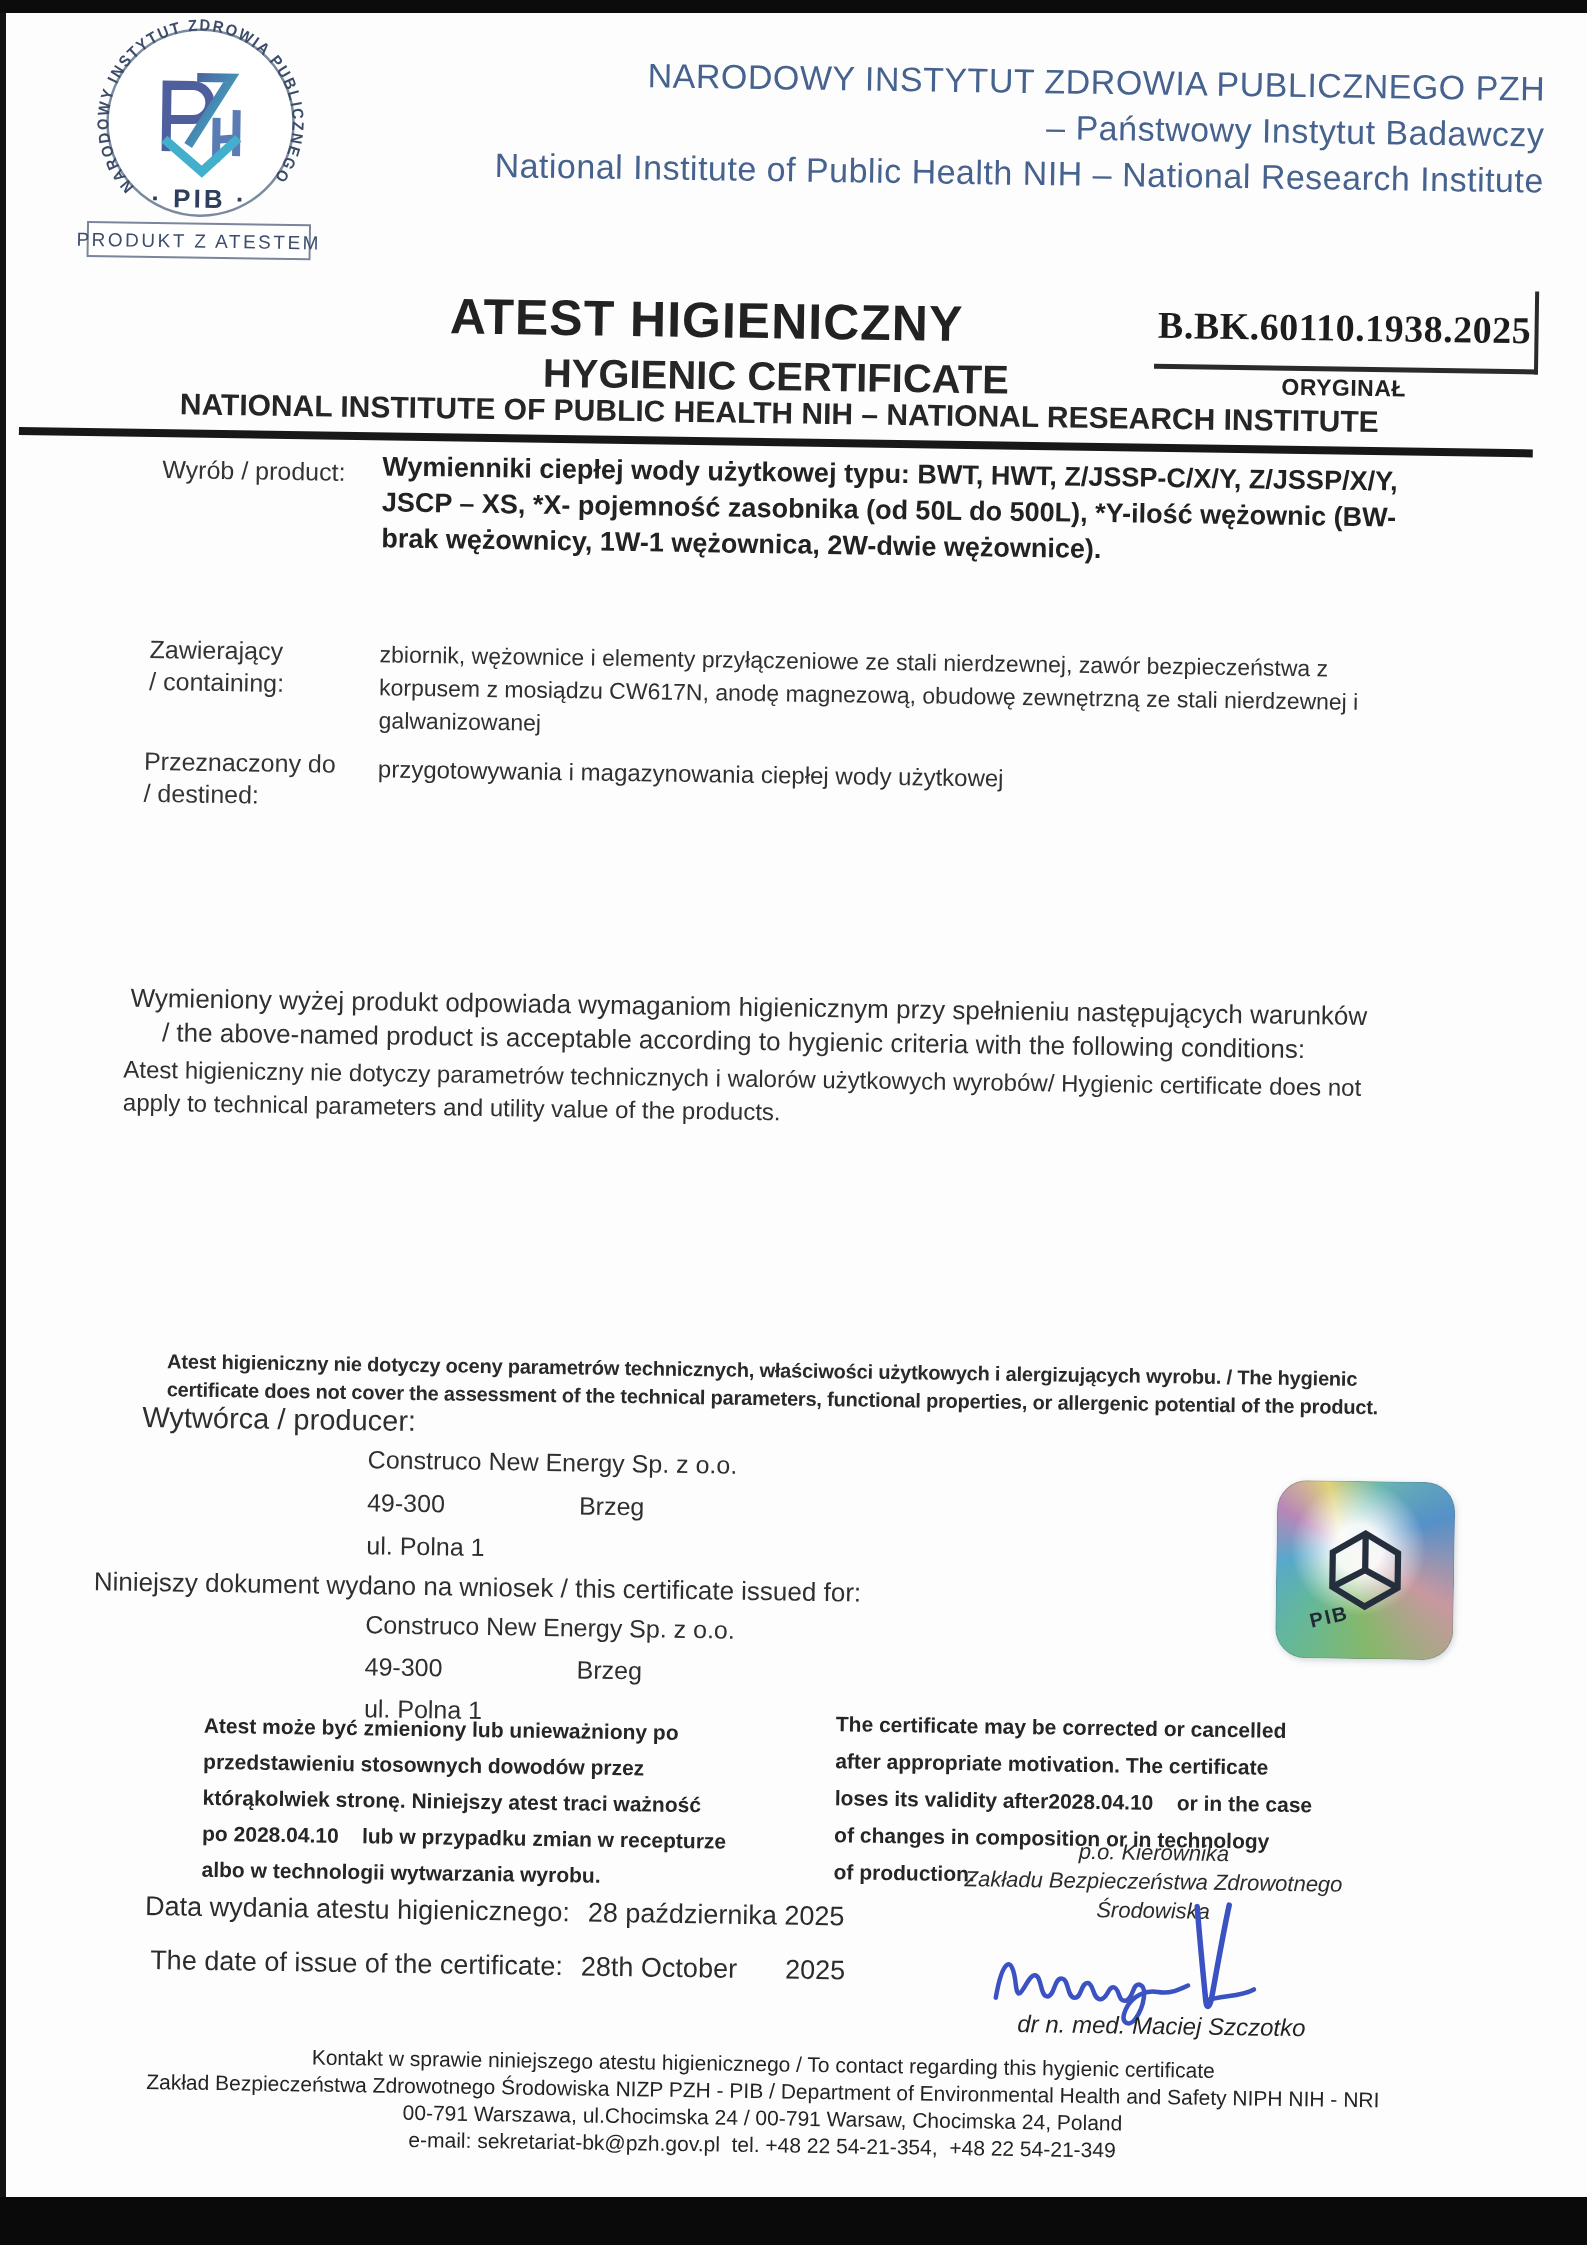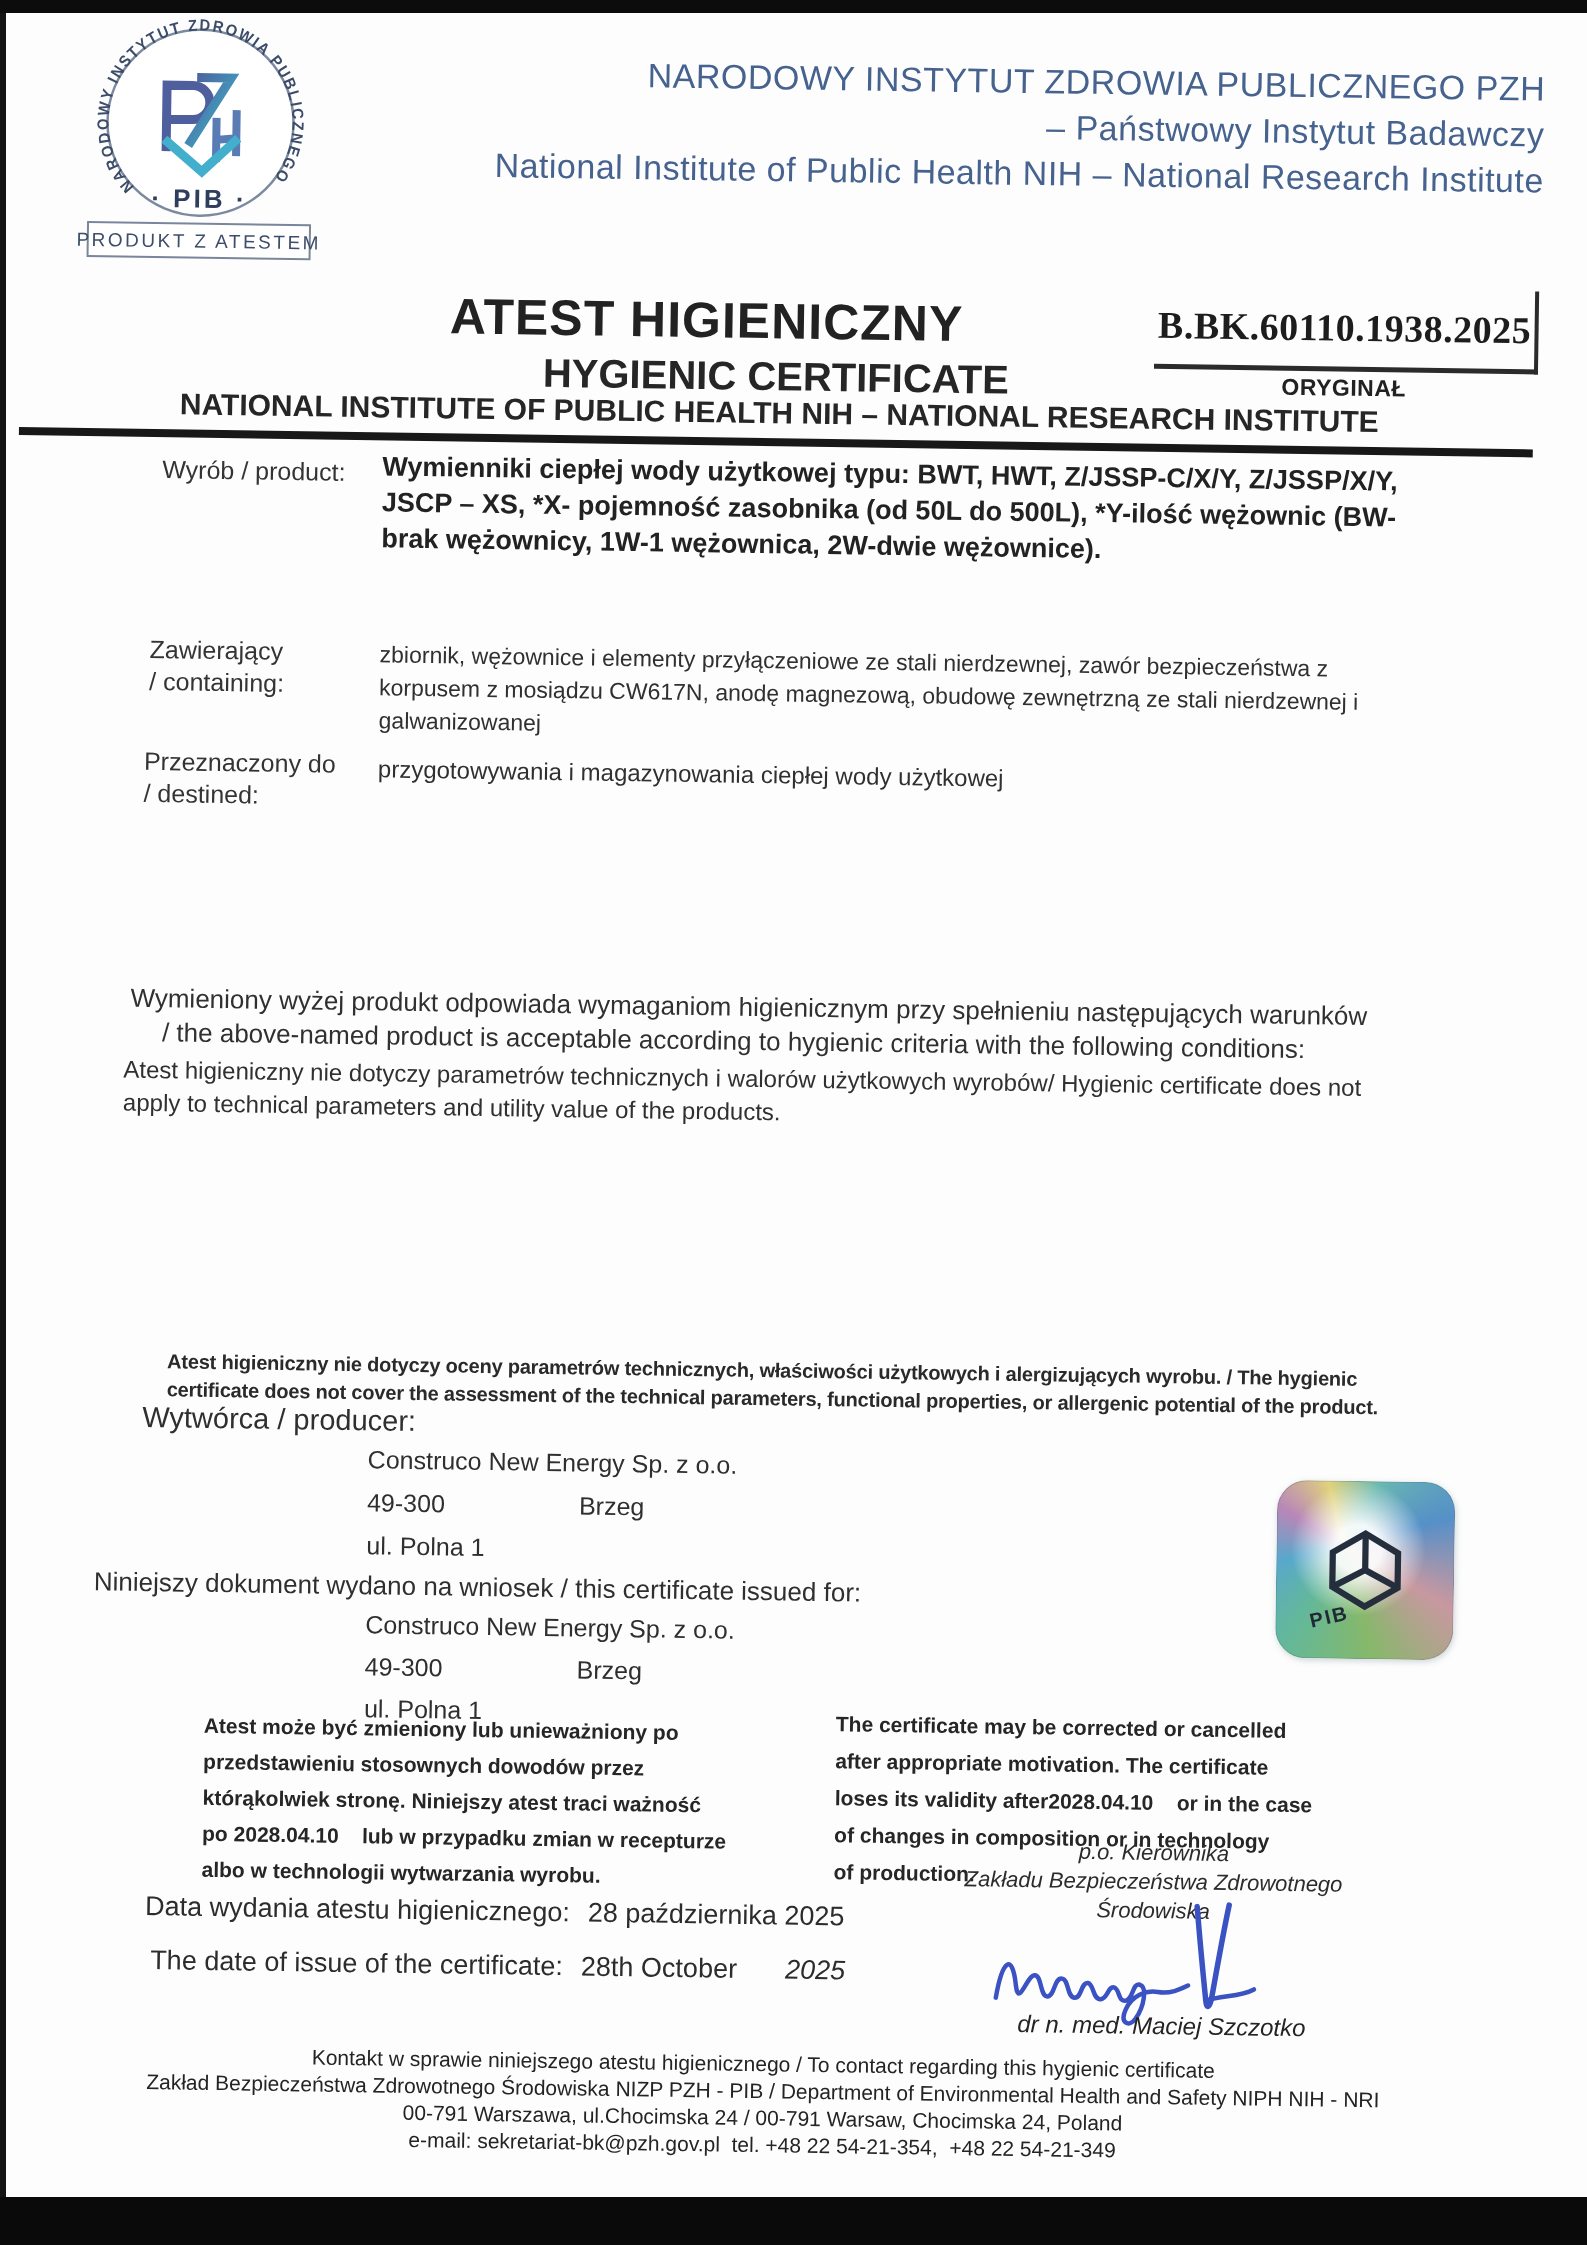--- a/index.html
+++ b/index.html
@@ -22,21 +22,21 @@
   .val{font-size:23px;color:#303030;white-space:pre-line;line-height:33px;}
   .cond{font-size:26px;color:#303030;white-space:nowrap;}
   .cond-note{font-size:24px;color:#303030;white-space:pre-line;line-height:33px;}
   .fineprint{font-size:20px;font-weight:700;color:#2a2a2a;white-space:pre-line;line-height:28px;letter-spacing:-0.2px;}
   .sec-label{font-size:29px;color:#2f2f2f;white-space:nowrap;}
   .addr{font-size:25px;color:#2f2f2f;white-space:nowrap;}
   .zip{display:inline-block;width:212px;}
   .valtxt{font-size:21px;font-weight:700;color:#262626;white-space:pre-line;line-height:36px;}
   .daterow{font-size:27px;color:#2c2c2c;white-space:nowrap;}
   .daterow .dval{margin-left:18px;}
-  .daterow .dyear{margin-left:48px;font-style:italic;}
+  .daterow .dyear{margin-left:48px;}
   .sig-role{font-style:italic;font-size:22px;line-height:29px;text-align:center;color:#2c2c2c;white-space:pre-line;}
   .sig-name{font-style:italic;font-size:24px;text-align:center;color:#242424;white-space:nowrap;}
   .footer{text-align:center;font-size:21px;line-height:27px;color:#242424;}
   .holo{border-radius:30px;
     background:
       radial-gradient(circle at 46% 38%, rgba(255,255,255,.92) 0 16%, rgba(255,255,255,0) 46%),
       conic-gradient(from 210deg at 38% 36%, #63b89a, #58a8cc, #b887b8, #e0d27c, #6ab8b0, #5590c8, #c898a0, #86b86a, #63b89a);
     box-shadow:0 0 0 1px rgba(90,110,130,.35) inset, 1px 2px 6px rgba(120,140,150,.35);
     display:flex;align-items:center;justify-content:center;}
   .holo .pib{position:absolute;left:34px;bottom:30px;font-size:20px;font-weight:700;letter-spacing:2px;color:#1f2a36;transform:rotate(-14deg);}

